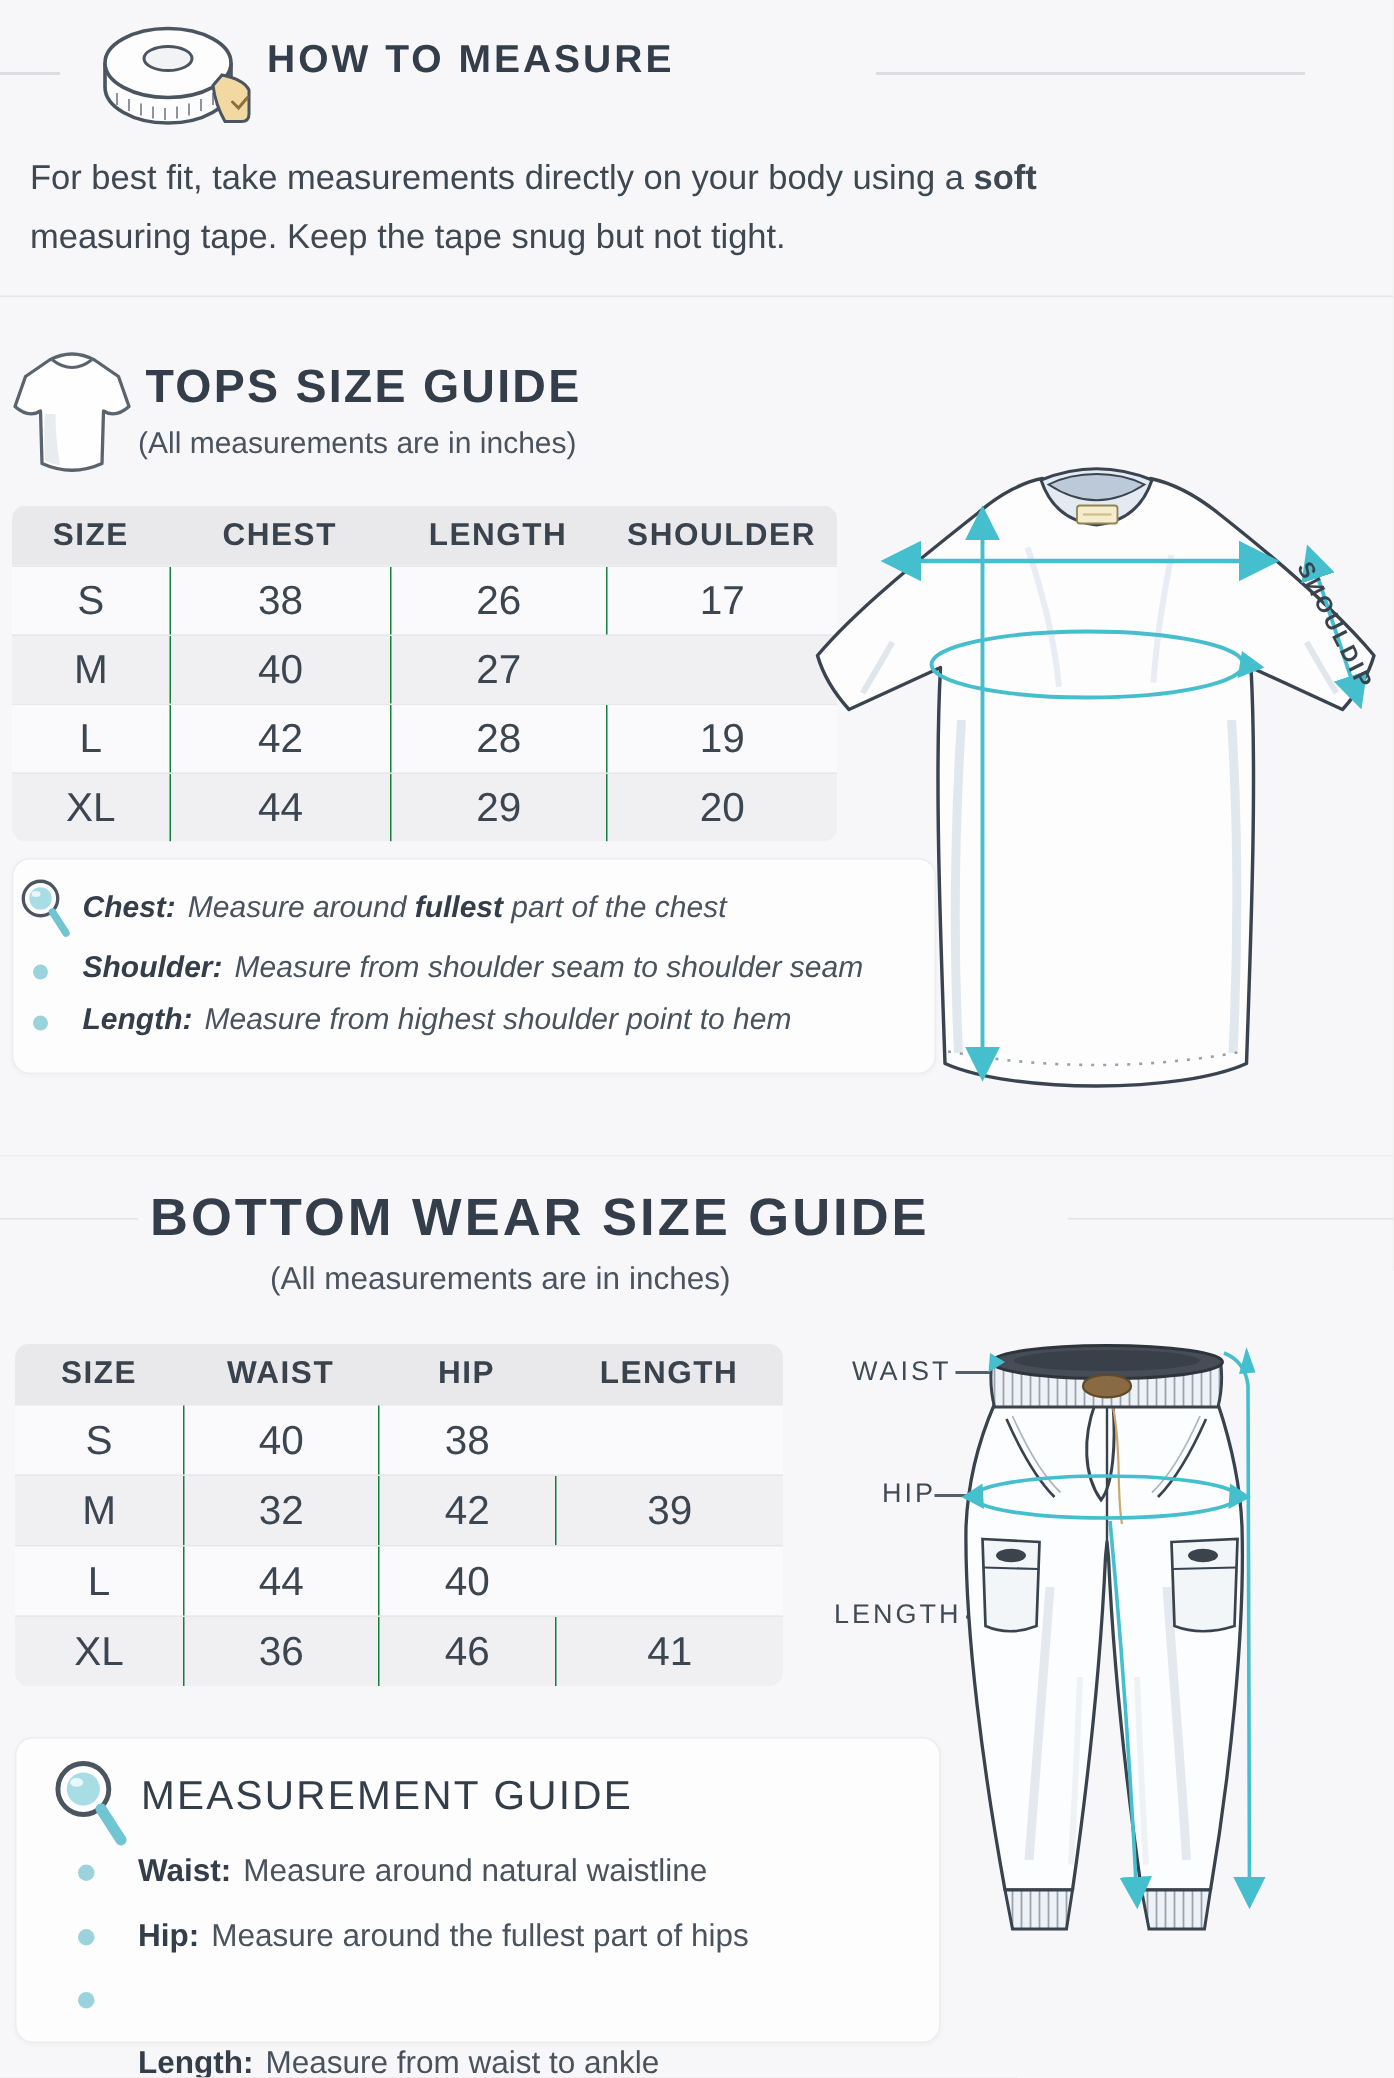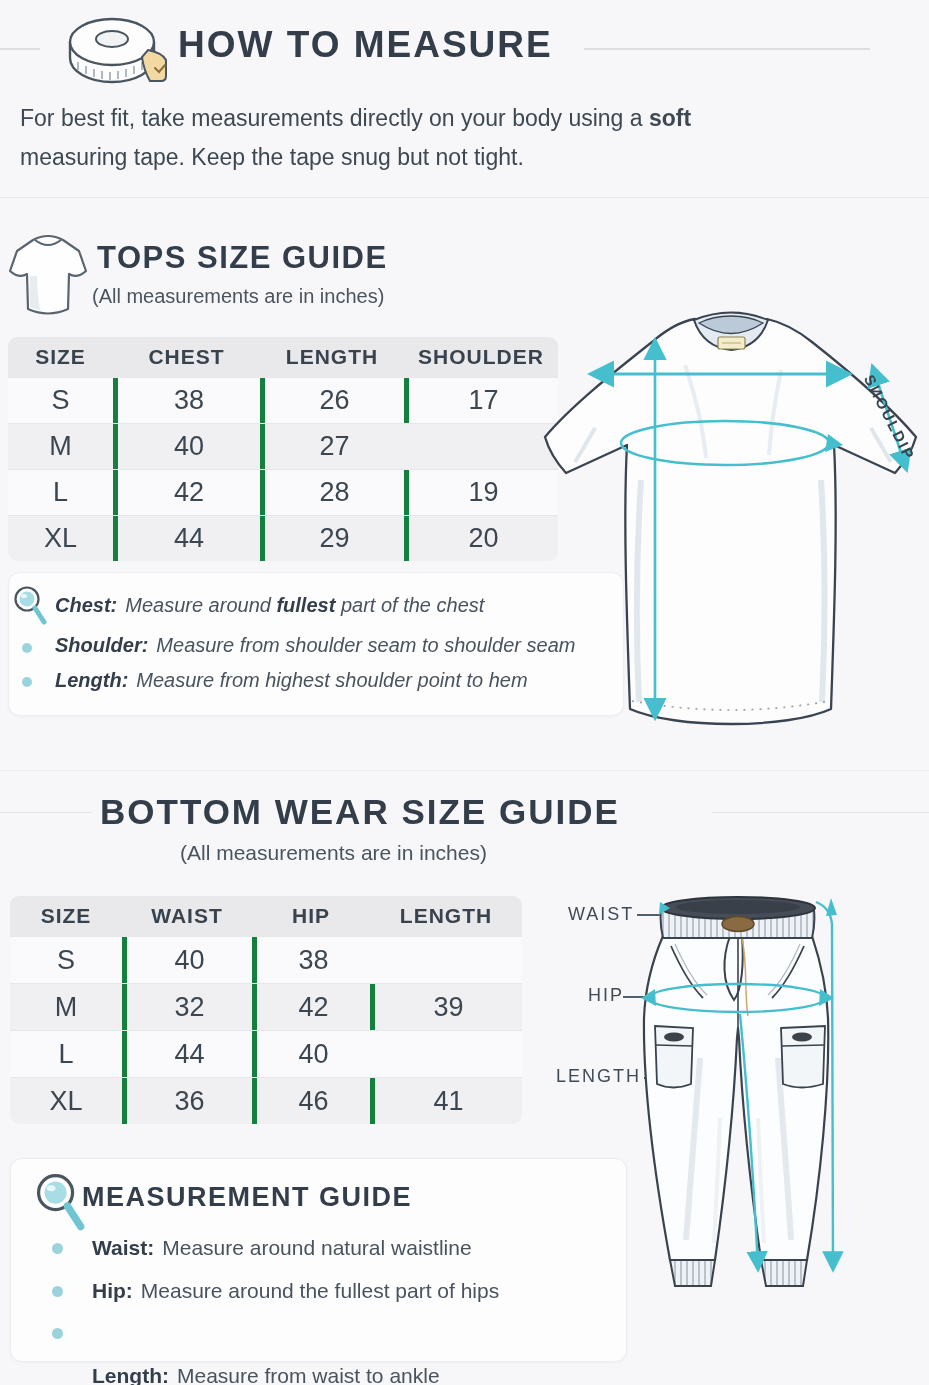--- a/index.html
+++ b/index.html
@@ -5,21 +5,21 @@
   html,body{margin:0;padding:0;background:#e9e9ea;}
   .page{
     position:relative;width:929px;height:1385px;margin:0 auto;
     background:#f7f7f9;overflow:hidden;
     font-family:"Liberation Sans",sans-serif;color:#39434e;
   }
   .abs{position:absolute;}
   
   .h1-line{position:absolute;height:2px;background:#dcdce1;}
   .page-title{
-    position:absolute;left:178px;top:24px;font-size:37px;font-weight:700;
+    position:absolute;left:178px;top:24px;font-size:26px;font-weight:700;
     letter-spacing:2px;color:#333e4a;
   }
   .intro{
     position:absolute;left:20px;top:99px;width:870px;
     font-size:23px;line-height:39px;color:#3e4852;
   }
   .divider{position:absolute;left:0;width:929px;height:1px;background:#e6e6ea;}
   
   .sec-title{position:absolute;font-weight:700;color:#333e4a;}
   .sec-sub{position:absolute;color:#4a545f;}
@@ -29,42 +29,42 @@
   .size-table .th{
     text-align:center;font-weight:700;font-size:21px;letter-spacing:1px;color:#39434e;
   }
   .size-table .tr{display:grid;align-items:center;border-top:1px solid #e7e7eb;}
   .size-table .tr.even{background:#fafafc;}
   .size-table .tr.odd{background:#f0f0f3;}
   .size-table .td{
     text-align:center;font-size:27px;color:#3c4651;height:100%;
     display:flex;align-items:center;justify-content:center;
   }
-  .size-table .td + .td{border-left:5px solid #15803d;}
+  .size-table .td + .td{border-left:1px solid #15803d;}
   .tops-table{left:8px;top:337px;width:550px;}
   .tops-table .thead,.tops-table .tr{grid-template-columns:105px 147px 144px 154px;}
   .tops-table .tr{height:45px;}
   .bottoms-table{left:10px;top:896px;width:512px;}
   .bottoms-table .thead,.bottoms-table .tr{grid-template-columns:112px 130px 118px 152px;}
   .bottoms-table .tr{height:46px;}
   
   .note-card{
     position:absolute;background:#fdfdfe;border:1px solid #ededf1;border-radius:12px;
     box-shadow:0 1px 3px rgba(40,50,60,.04);
   }
   .note-row{position:absolute;white-space:nowrap;}
   .note-label{font-weight:700;color:#333e4a;margin-right:8px;}
   .note-bold{font-weight:700;color:#333e4a;}
   .dot{
     position:absolute;border-radius:50%;background:#9bd3dd;
   }
   .tops-note{font-size:20px;color:#49535e;font-style:italic;}
   .guide-note{font-size:21px;color:#49535e;}
   .guide-title{
-    position:absolute;left:82px;top:1182px;font-size:27px;font-weight:700;
+    position:absolute;left:94px;top:1182px;font-size:27px;font-weight:400;
     letter-spacing:1.5px;color:#333e4a;
   }
   
   .pointer-label{
     position:absolute;font-size:18px;letter-spacing:2px;color:#414b56;font-weight:400;
   }
   .pointer-line{position:absolute;height:2px;background:#555f69;}
   .sleeve-label{
     position:absolute;left:876px;top:372px;transform:rotate(63deg);transform-origin:0 0;
     font-size:15px;font-weight:700;letter-spacing:2px;color:#39434e;

